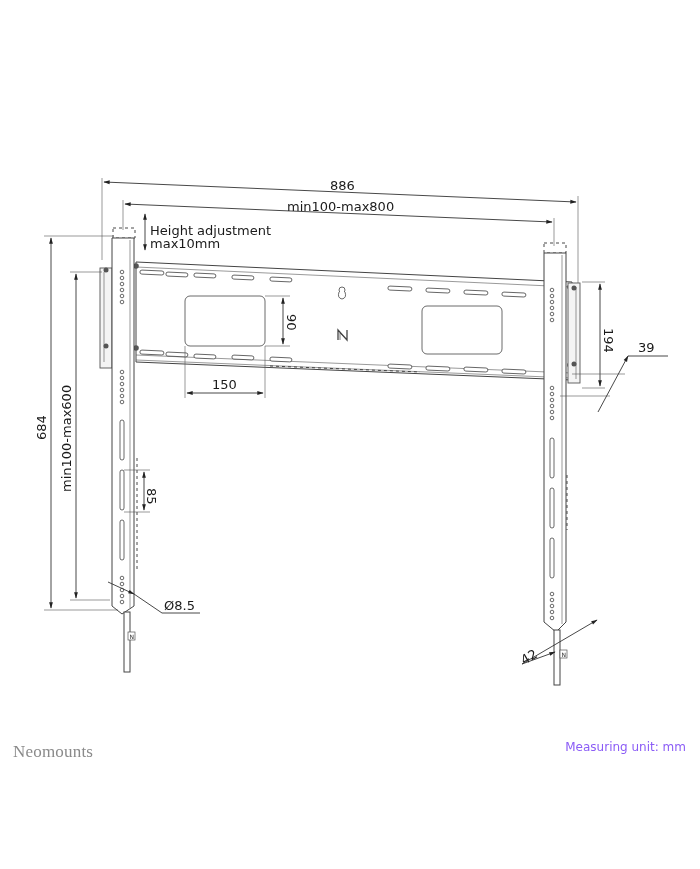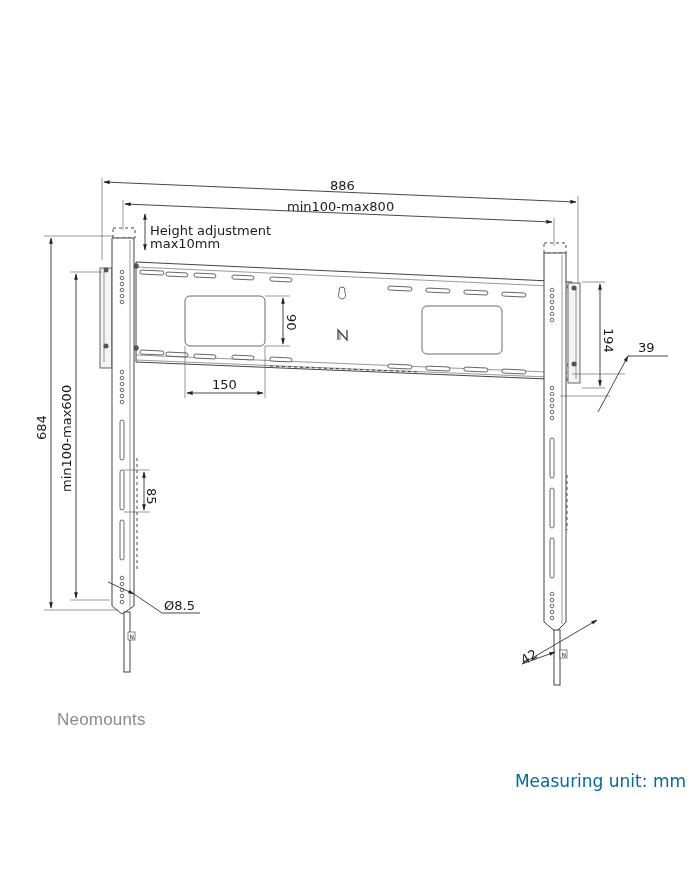--- a/index.html
+++ b/index.html
@@ -1,26 +1,26 @@
 <!DOCTYPE html>
 <html><head>
 <meta charset="utf-8">
 <style>
   html, body { margin: 0; padding: 0; background: #ffffff; }
   body { width: 700px; height: 869px; position: relative; overflow: hidden; font-family: "Liberation Sans", sans-serif; }
   .diagram { position: absolute; left: 0; top: 0; width: 700px; height: 869px; }
   .diagram text { font-family: "DejaVu Sans", sans-serif; fill: #1a1a1a; }
   .dim-text { font-size: 13px; }
   .brand {
-    position: absolute; left: 13px; top: 710px;
-    font-family: Liberation Sans, sans-serif; font-size: 17px; color: #8a8a8a; letter-spacing: 0.2px; margin-left: 44px;
+    position: absolute; left: 13px; top: 742px;
+    font-family: Liberation Serif, serif; font-size: 17px; color: #8a8a8a; letter-spacing: 0.2px;
   }
   .unit {
-    position: absolute; right: 14px; top: 771px;
-    font-family: "DejaVu Sans", sans-serif; font-size: 17px; color: #0369a1;
+    position: absolute; right: 14px; top: 740px;
+    font-family: "DejaVu Sans", sans-serif; font-size: 12px; color: #8b5cf6;
   }
   .ln { stroke: #333; stroke-width: 0.9; fill: none; }
   .ln-thin { stroke: #555; stroke-width: 0.6; fill: none; }
   .part { stroke: #444; stroke-width: 1; fill: #ffffff; }
   .part-grey { stroke: #555; stroke-width: 0.9; fill: #f4f4f4; }
   .hole { stroke: #444; stroke-width: 0.8; fill: #fff; }
   .dash { stroke: #333; stroke-width: 0.9; stroke-dasharray: 3 3; fill: none; }
 </style>
 </head>
 <body>

